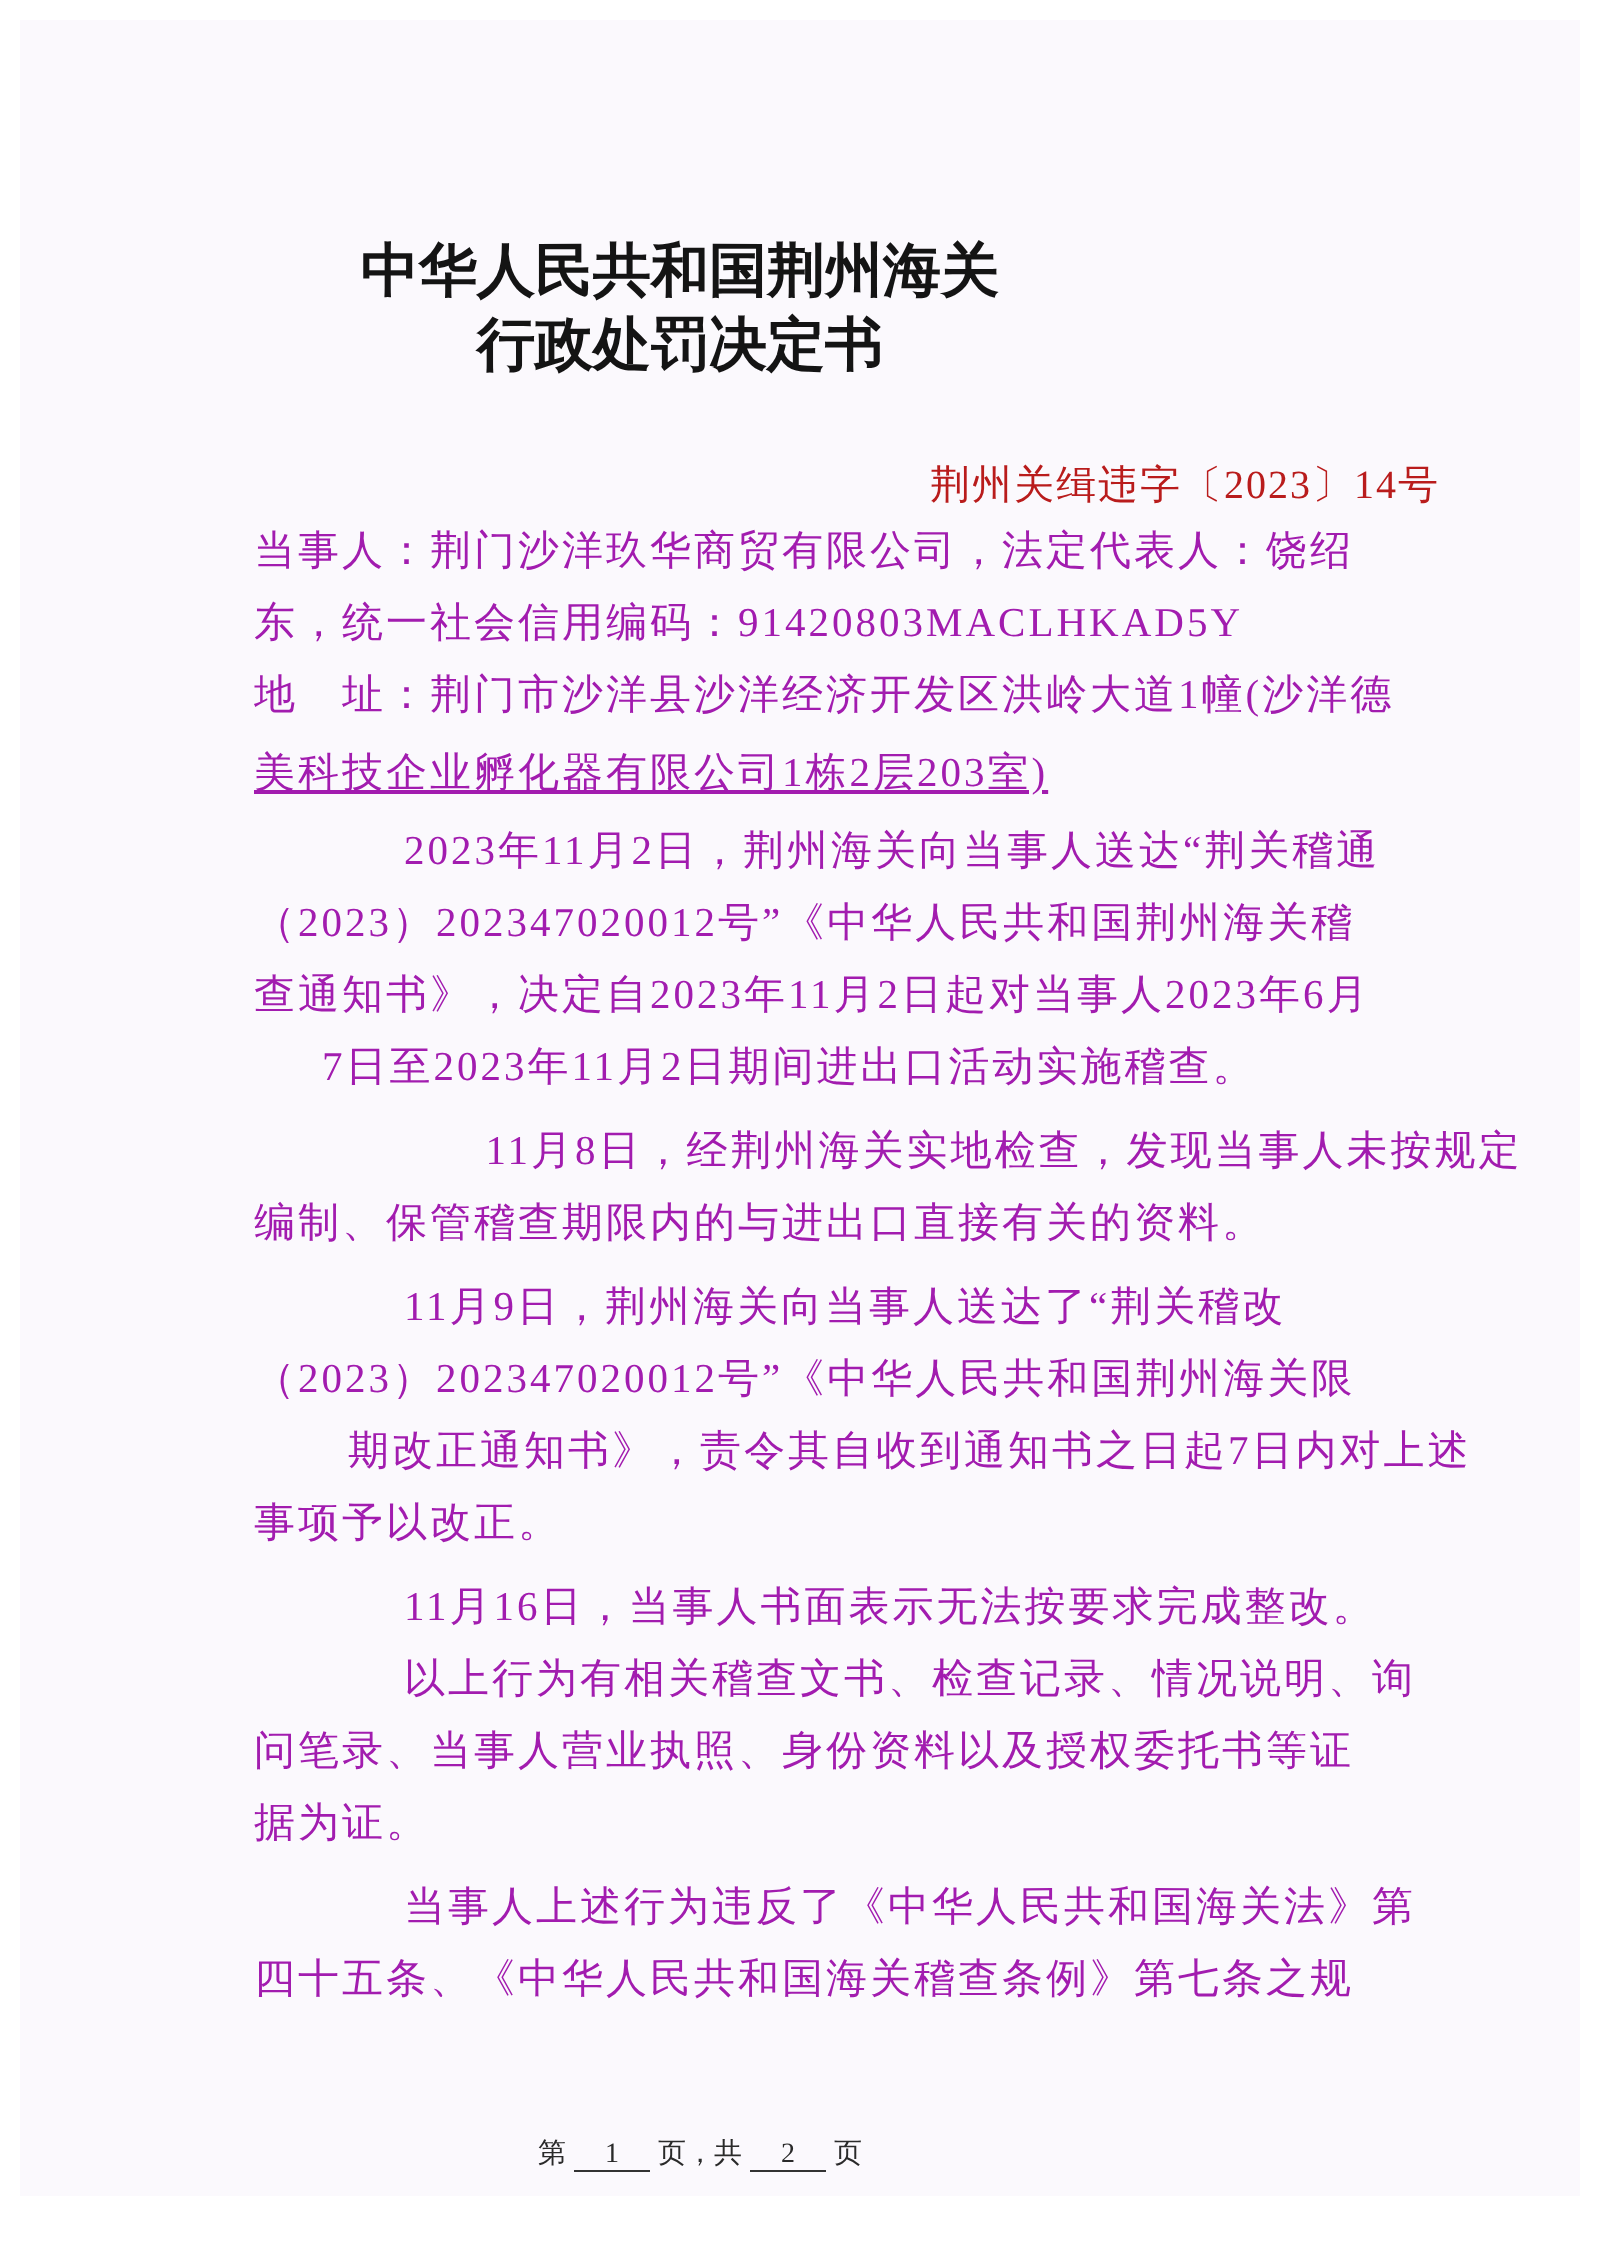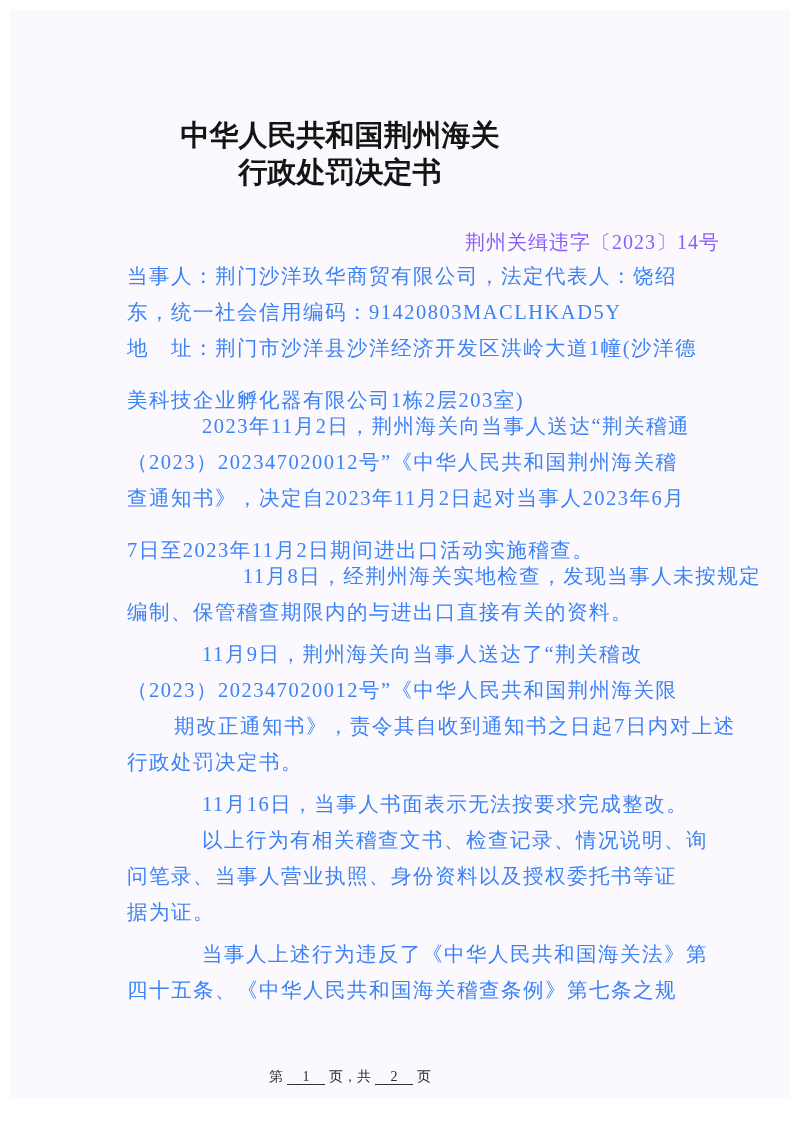--- a/index.html
+++ b/index.html
@@ -33,30 +33,30 @@
       letter-spacing: 0px;
     }
     .title.l1 { top: 116px; }
     .title.l2 { top: 153px; }
     .docno {
       position: absolute;
       top: 229px;
       right: 80px;
       font-family: "Liberation Serif", "DejaVu Serif", serif;
       font-size: 20px;
-      color: #8b5cf6;
+      color: #b91c1c;
       letter-spacing: 1px;
     }
     .line {
       position: absolute;
       left: 127px;
       width: 600px;
       font-family: "Liberation Serif", "DejaVu Serif", serif;
       font-size: 20.5px;
-      color: #3b82f6;
+      color: #a21caf;
       white-space: nowrap;
       letter-spacing: 1.5px;
       line-height: 28px;
     }
     .line.indent { left: 184px; margin-left: 18px; }
     .footer {
       position: absolute;
       top: 1068px;
       left: 0;
       width: 700px;
@@ -81,31 +81,31 @@
 
 <div class="title l1">中华人民共和国荆州海关</div>
 <div class="title l2">行政处罚决定书</div>
 
 <div class="docno">荆州关缉违字〔2023〕14号</div>
 
 <div id="body-lines">
     <div class="line" style="top: 262px;">当事人：荆门沙洋玖华商贸有限公司，法定代表人：饶绍</div>
     <div class="line" style="top: 298px;">东，统一社会信用编码：91420803MACLHKAD5Y</div>
     <div class="line" style="top: 334px;">地　址：荆门市沙洋县沙洋经济开发区洪岭大道1幢(沙洋德</div>
-    <div class="line" style="top: 386px;">美科技企业孵化器有限公司1栋2层203室)</div>
+    <div class="line" style="top: 373px; text-decoration: underline;">美科技企业孵化器有限公司1栋2层203室)</div>
     <div class="line indent" style="top: 412px;">2023年11月2日，荆州海关向当事人送达“荆关稽通</div>
     <div class="line" style="top: 448px;">（2023）202347020012号”《中华人民共和国荆州海关稽</div>
     <div class="line" style="top: 484px;">查通知书》，决定自2023年11月2日起对当事人2023年6月</div>
-    <div class="line" style="top: 536px;">7日至2023年11月2日期间进出口活动实施稽查。</div>
+    <div class="line" style="top: 520px; margin-left: 34px;">7日至2023年11月2日期间进出口活动实施稽查。</div>
     <div class="line indent" style="top: 562px; text-align: center;">11月8日，经荆州海关实地检查，发现当事人未按规定</div>
     <div class="line" style="top: 598px;">编制、保管稽查期限内的与进出口直接有关的资料。</div>
     <div class="line indent" style="top: 640px;">11月9日，荆州海关向当事人送达了“荆关稽改</div>
     <div class="line" style="top: 676px;">（2023）202347020012号”《中华人民共和国荆州海关限</div>
     <div class="line" style="top: 712px; margin-left: 47px;">期改正通知书》，责令其自收到通知书之日起7日内对上述</div>
-    <div class="line" style="top: 748px;">行政处罚决定书。</div>
+    <div class="line" style="top: 748px;">事项予以改正。</div>
     <div class="line indent" style="top: 790px;">11月16日，当事人书面表示无法按要求完成整改。</div>
     <div class="line indent" style="top: 826px;">以上行为有相关稽查文书、检查记录、情况说明、询</div>
     <div class="line" style="top: 862px;">问笔录、当事人营业执照、身份资料以及授权委托书等证</div>
     <div class="line" style="top: 898px;">据为证。</div>
     <div class="line indent" style="top: 940px;">当事人上述行为违反了《中华人民共和国海关法》第</div>
     <div class="line" style="top: 976px;">四十五条、《中华人民共和国海关稽查条例》第七条之规</div>
   </div>
 
 <div class="footer">
   <span>第</span><span class="pg">1</span><span>页，共</span><span class="pg">2</span><span>页</span>

